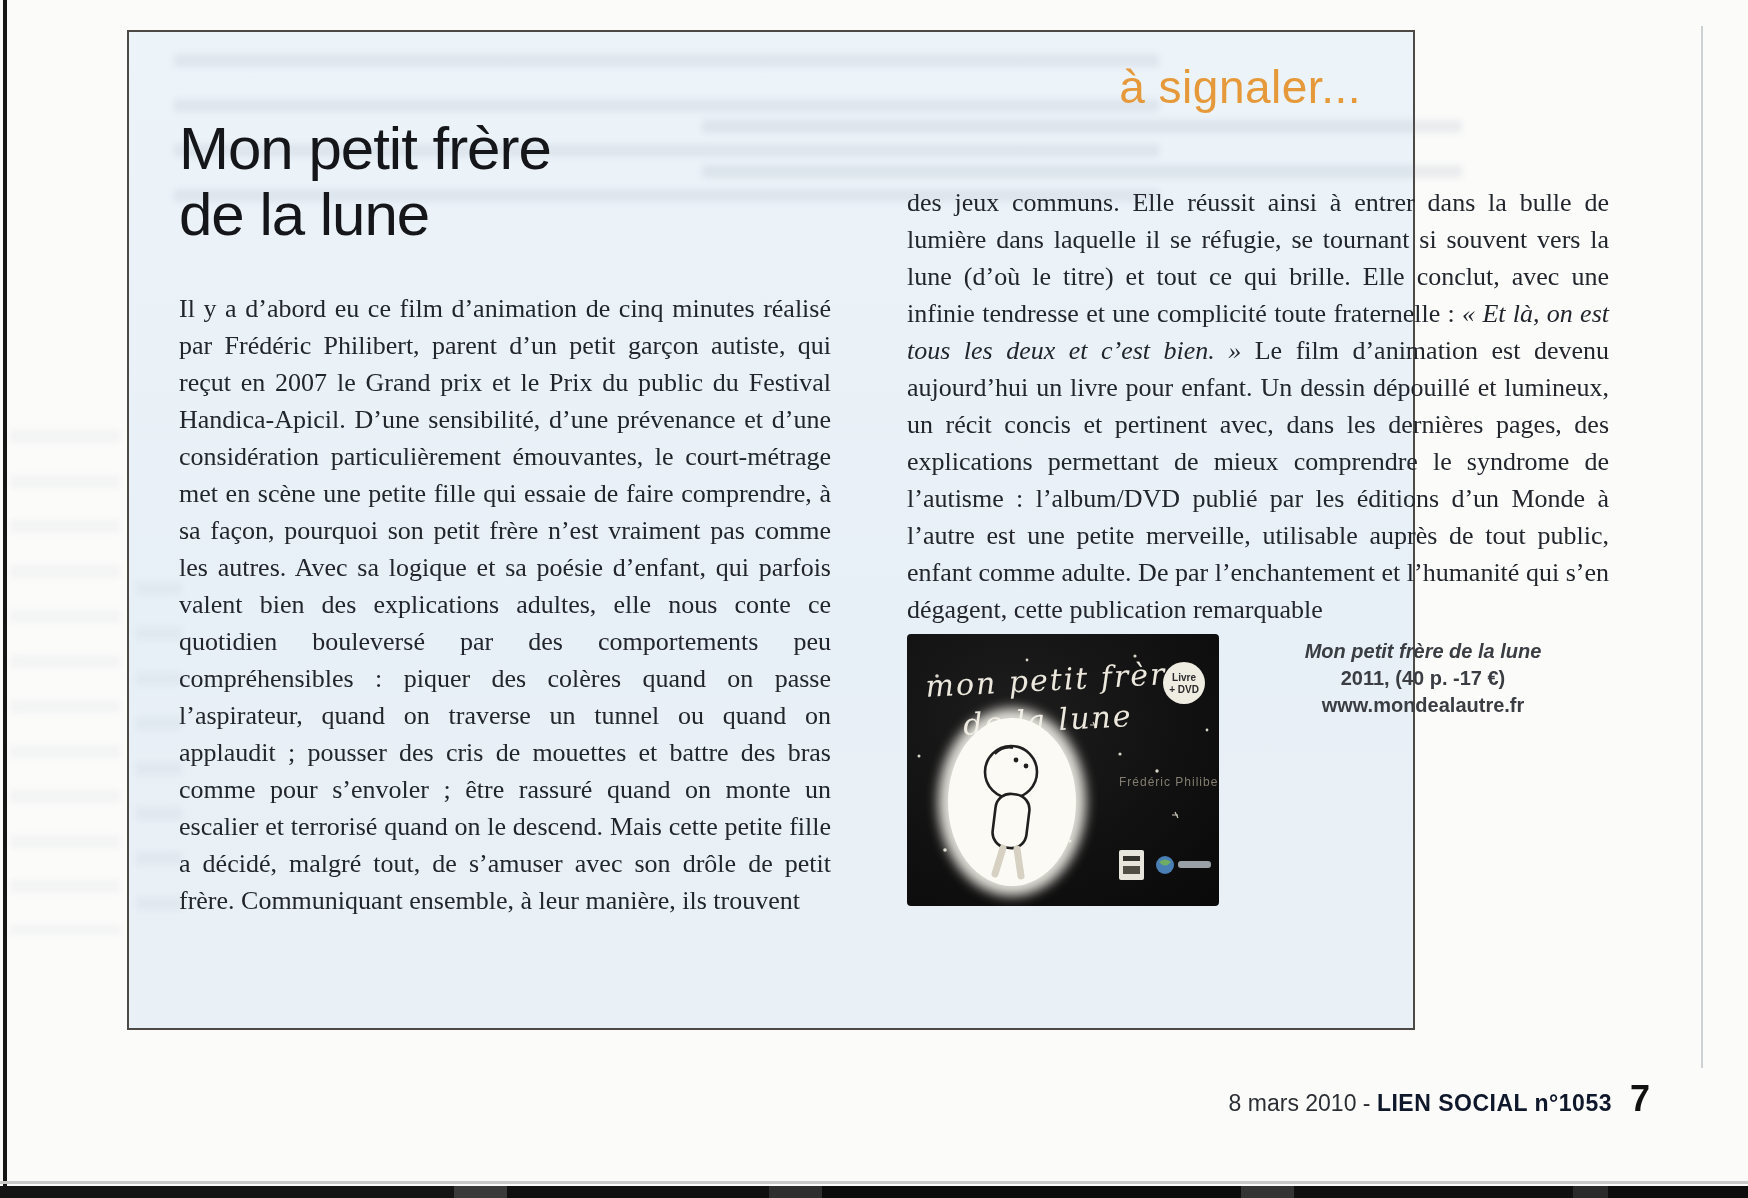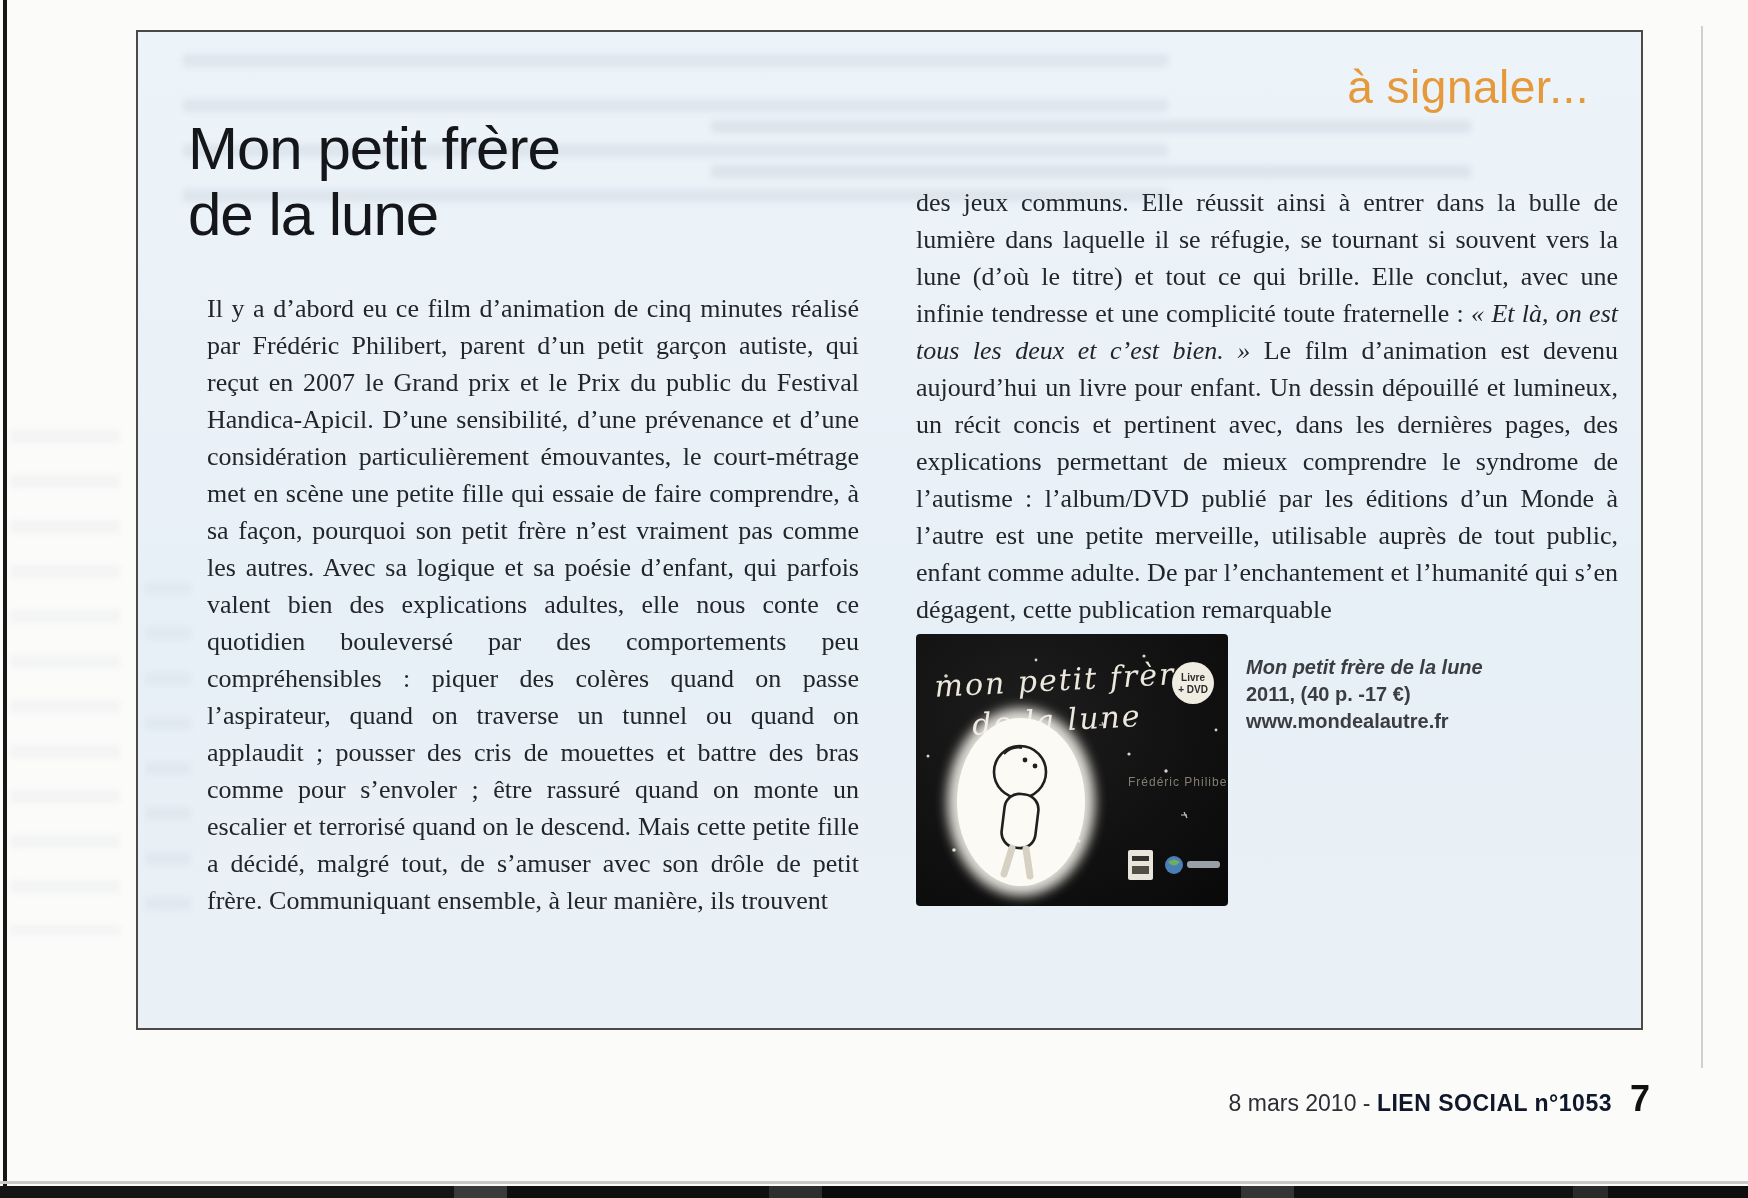--- a/index.html
+++ b/index.html
@@ -16,48 +16,48 @@
     background:linear-gradient(90deg,#141414 0 26%,#3a3a3a 26% 29%,#0f0f0f 29% 44%,#2e2e2e 44% 47%,#0b0b0b 47% 71%,#343434 71% 74%,#101010 74% 90%,#2a2a2a 90% 92%,#0d0d0d 92% 100%);}
   
   .ghost{position:absolute;filter:blur(3px);pointer-events:none;
     background:repeating-linear-gradient(to bottom,rgba(104,114,138,.5) 0 13px,rgba(104,114,138,0) 13px 45px);}
   .ghost-top{left:172px;top:52px;width:985px;height:148px;opacity:.20;}
   .ghost-topright{left:700px;top:118px;width:760px;height:75px;opacity:.22;}
   .ghost-margin{left:10px;top:430px;width:110px;height:505px;opacity:.10;}
   .ghost-boxleft{left:134px;top:580px;width:46px;height:360px;opacity:.12;}
   
   .panel{
-    position:absolute;left:136px;top:30px;width:1507px;height:1000px;
+    position:absolute;left:127px;top:30px;width:1288px;height:1000px;
     border:2px solid #4d4a45;box-sizing:border-box;
     background:linear-gradient(180deg,#ecf3f9 0%,#e8f0f7 60%,#e9f0f6 100%);
   }
   .flag{
     position:absolute;top:28px;right:52px;
     font-size:46px;letter-spacing:.5px;color:#e6993a;
   }
   .headline{
     position:absolute;left:50px;top:84px;
     font-size:60px;line-height:66px;letter-spacing:-1px;color:#14161a;
   }
   .col{
     position:absolute;
     font-family:"Liberation Serif",serif;
     font-size:26px;line-height:37px;color:#22262c;
     text-align:justify;
   }
-  .col-left{left:50px;top:258px;width:652px;margin-left:19px;}
+  .col-left{left:50px;top:258px;width:652px;}
   .col-right{left:778px;top:152px;width:702px;}
   .quote-italic{font-style:italic;}
   .wrap-row{display:flex;gap:18px;margin-top:6px;}
   .cover-wrap{flex:0 0 312px;}
   .beside{flex:1;min-width:0;}
   .beside p{margin:0;text-align:justify;}
   .book-info{
-    margin-top:20px;font-family:"Liberation Sans",sans-serif;
-    font-size:20px;line-height:27px;font-weight:700;color:#3a3d42;text-align:left;
+    margin-top:4px;font-family:"Liberation Sans",sans-serif;
+    font-size:20px;line-height:27px;font-weight:700;color:#3a3d42;text-align:center;
   }
   .book-info .bi-title{font-style:italic;}
   
   .footer{position:absolute;left:1180px;top:1078px;width:470px;
     display:flex;justify-content:flex-end;align-items:baseline;}
   .footer .f-date{font-size:23px;color:#2b2e33;white-space:pre;}
   .footer .f-brand{font-size:23px;font-weight:700;color:#0f172a;letter-spacing:.5px;}
   .footer .f-page{font-size:36px;font-weight:700;color:#111;margin-left:18px;}
 </style>
 </head>

